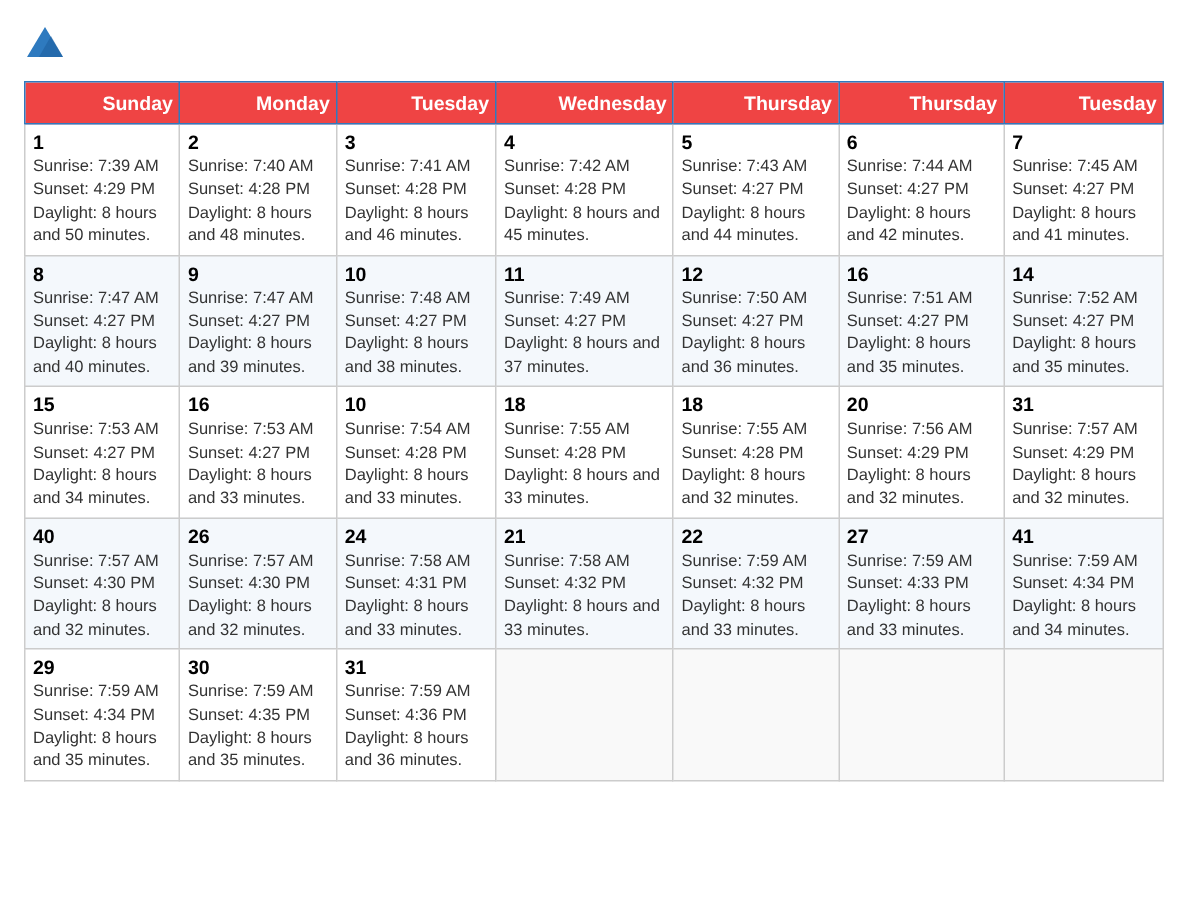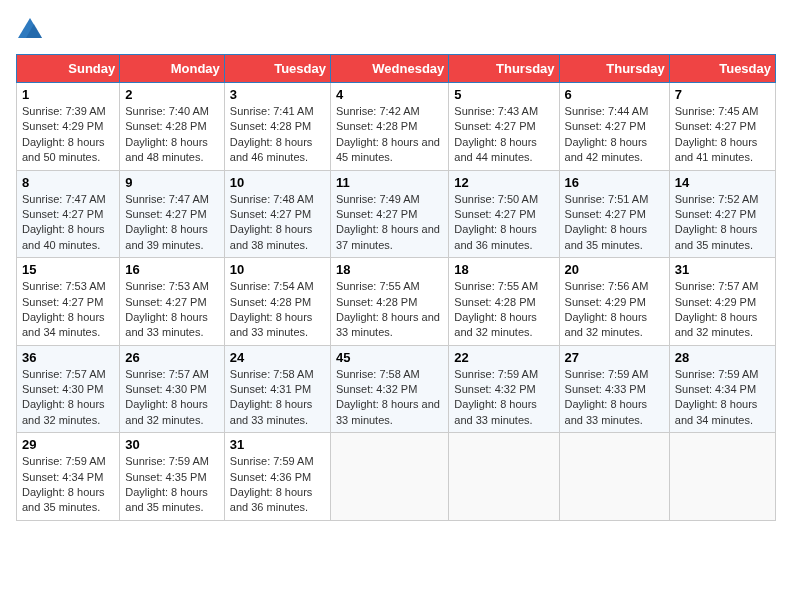--- a/index.html
+++ b/index.html
@@ -159,33 +159,33 @@
         <td><span class="day-number">18</span>
         <span class="day-info">Sunrise: 7:55 AM<br>Sunset: 4:28 PM<br>Daylight: 8 hours and 33 minutes.</span></td>
         <td><span class="day-number">18</span>
         <span class="day-info">Sunrise: 7:55 AM<br>Sunset: 4:28 PM<br>Daylight: 8 hours and 32 minutes.</span></td>
         <td><span class="day-number">20</span>
         <span class="day-info">Sunrise: 7:56 AM<br>Sunset: 4:29 PM<br>Daylight: 8 hours and 32 minutes.</span></td>
         <td><span class="day-number">31</span>
         <span class="day-info">Sunrise: 7:57 AM<br>Sunset: 4:29 PM<br>Daylight: 8 hours and 32 minutes.</span></td>
       </tr>
       <tr>
-        <td><span class="day-number">36</span>
+        <td><span class="day-number">40</span>
         <span class="day-info">Sunrise: 7:57 AM<br>Sunset: 4:30 PM<br>Daylight: 8 hours and 32 minutes.</span></td>
         <td><span class="day-number">26</span>
         <span class="day-info">Sunrise: 7:57 AM<br>Sunset: 4:30 PM<br>Daylight: 8 hours and 32 minutes.</span></td>
         <td><span class="day-number">24</span>
         <span class="day-info">Sunrise: 7:58 AM<br>Sunset: 4:31 PM<br>Daylight: 8 hours and 33 minutes.</span></td>
-        <td><span class="day-number">45</span>
+        <td><span class="day-number">21</span>
         <span class="day-info">Sunrise: 7:58 AM<br>Sunset: 4:32 PM<br>Daylight: 8 hours and 33 minutes.</span></td>
         <td><span class="day-number">22</span>
         <span class="day-info">Sunrise: 7:59 AM<br>Sunset: 4:32 PM<br>Daylight: 8 hours and 33 minutes.</span></td>
         <td><span class="day-number">27</span>
         <span class="day-info">Sunrise: 7:59 AM<br>Sunset: 4:33 PM<br>Daylight: 8 hours and 33 minutes.</span></td>
-        <td><span class="day-number">28</span>
+        <td><span class="day-number">41</span>
         <span class="day-info">Sunrise: 7:59 AM<br>Sunset: 4:34 PM<br>Daylight: 8 hours and 34 minutes.</span></td>
       </tr>
       <tr>
         <td><span class="day-number">29</span>
         <span class="day-info">Sunrise: 7:59 AM<br>Sunset: 4:34 PM<br>Daylight: 8 hours and 35 minutes.</span></td>
         <td><span class="day-number">30</span>
         <span class="day-info">Sunrise: 7:59 AM<br>Sunset: 4:35 PM<br>Daylight: 8 hours and 35 minutes.</span></td>
         <td><span class="day-number">31</span>
         <span class="day-info">Sunrise: 7:59 AM<br>Sunset: 4:36 PM<br>Daylight: 8 hours and 36 minutes.</span></td>
         <td class="empty"></td>

